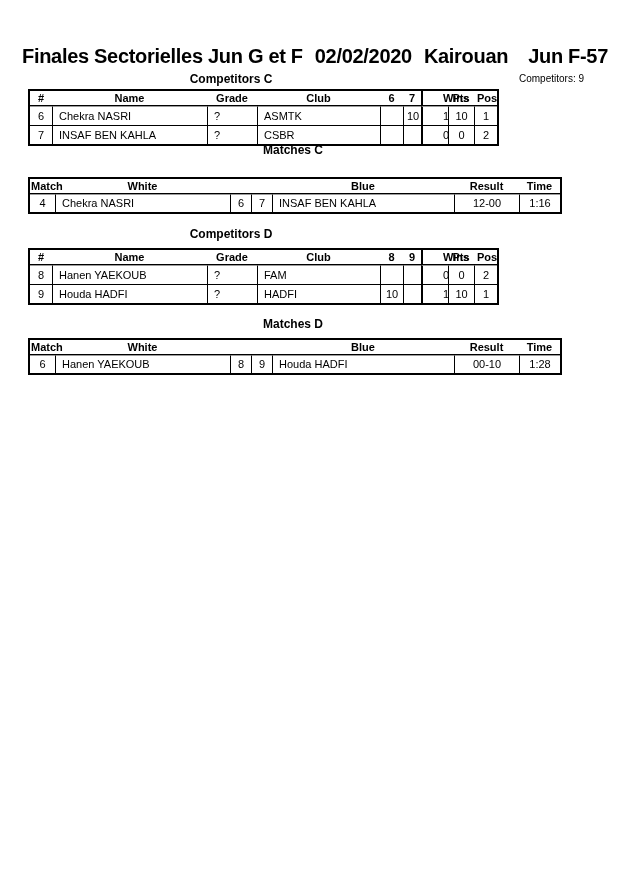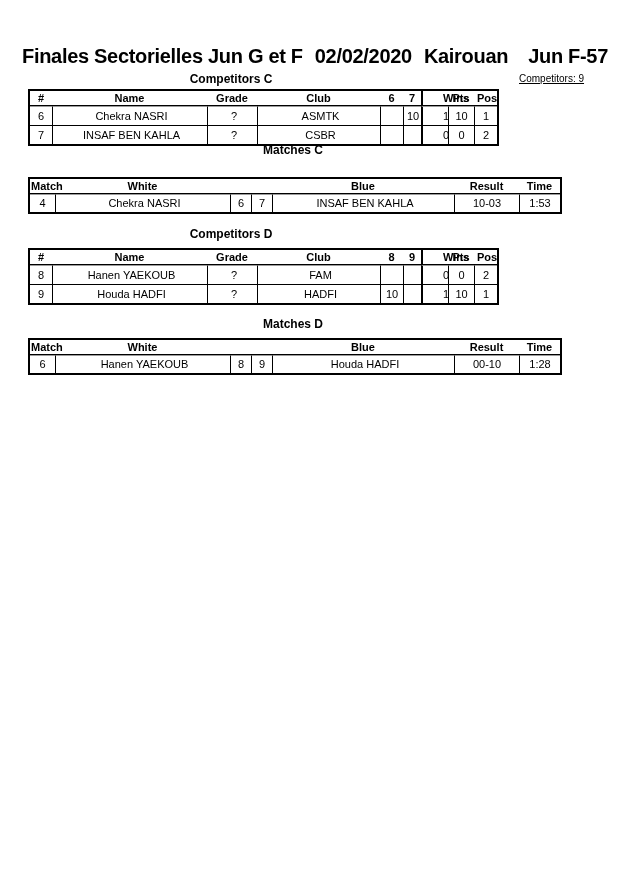--- a/index.html
+++ b/index.html
@@ -4,30 +4,30 @@
 <style>
   html,body{margin:0;padding:0;}
   body{width:630px;height:891px;background:#fff;color:#000;
        font-family:"Liberation Sans",sans-serif;position:relative;overflow:hidden;}
   .abs{position:absolute;}
   .page-title{top:45px;left:0;width:630px;text-align:center;font-weight:bold;
               font-size:20px;white-space:nowrap;letter-spacing:-0.3px;}
   .page-title span{display:inline-block;}
   .gap1{margin-left:12px;}
   .gap2{margin-left:20px;}
-  .comp-count{top:73px;left:519px;font-size:10px;white-space:nowrap;text-decoration:underline;}
+  .comp-count{top:73px;left:519px;font-size:10px;white-space:nowrap;}
   .sec-title{font-weight:bold;font-size:12px;white-space:nowrap;transform:translateX(-50%);}
   table{border-collapse:separate;border-spacing:0;table-layout:fixed;
         border:2px solid #000;background:#fff;font-size:11px;line-height:1;}
   td{padding:0 3px;white-space:nowrap;overflow:visible;vertical-align:middle;}
   tr.hdr{height:15px;}
   tr.hdr td{font-weight:bold;border-bottom:1px solid #000;}
   tr.dr{height:19px;}
   .match tr.dr{height:18px;}
-  tr.dr td + td{border-left:1px solid #000;text-align:center;}
+  tr.dr td + td{border-left:1px solid #000;}
   tr.dr1 td{border-top:1px solid #9c9c9c;}
   tr.dr2 td{border-top:1px solid #000;}
   .comp td.thick{border-left:2px solid #000;padding-left:20px;}
   .c{text-align:center;}
   .l{text-align:left;}
   td.name{padding-left:6px;}
 </style>
 </head>
 <body>
 
@@ -107,22 +107,22 @@
     <td class="c">Blue</td>
     <td class="c">Result</td>
     <td class="c">Time</td>
   </tr>
   <tr class="dr dr1">
     <td class="c">4</td>
     <td class="l name">Chekra NASRI</td>
     <td class="c">6</td>
     <td class="c">7</td>
     <td class="l name">INSAF BEN KAHLA</td>
-    <td class="c">10-03</td>
-    <td class="c">1:53</td>
+    <td class="c">12-00</td>
+    <td class="c">1:16</td>
   </tr>
 </tbody>
   </table>
 
 <div class="abs sec-title" style="top:227px;left:231px">Competitors D</div>
 <table class="abs comp" style="top:248px;left:28px;width:469px">
   <colgroup>
     <col style="width:22px">
       <col style="width:155px">
       <col style="width:50px">

